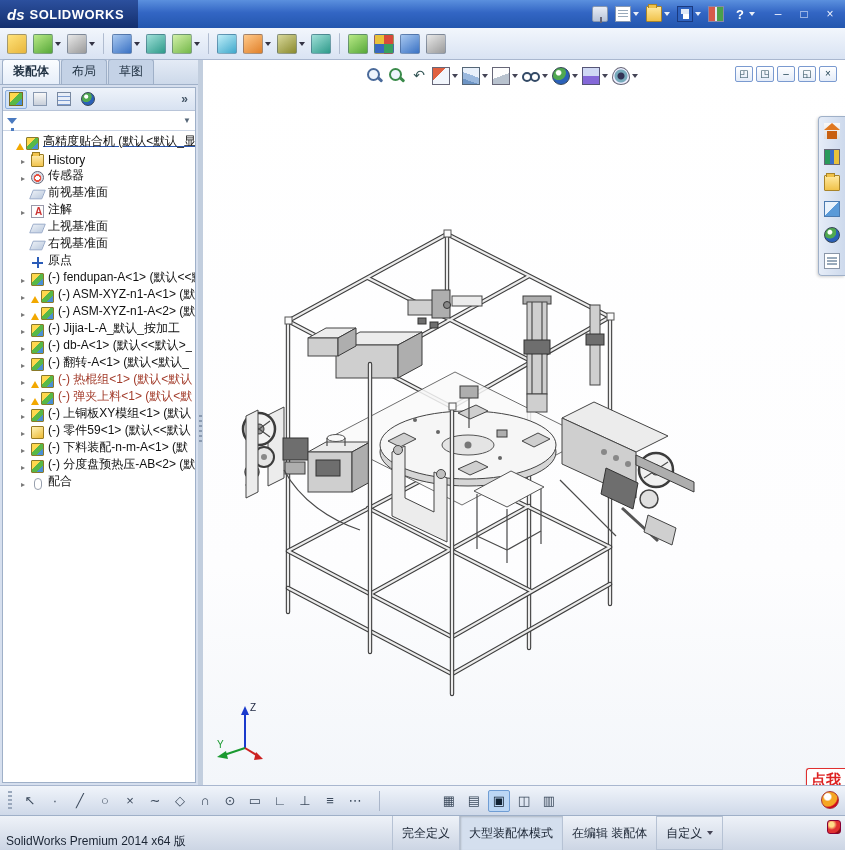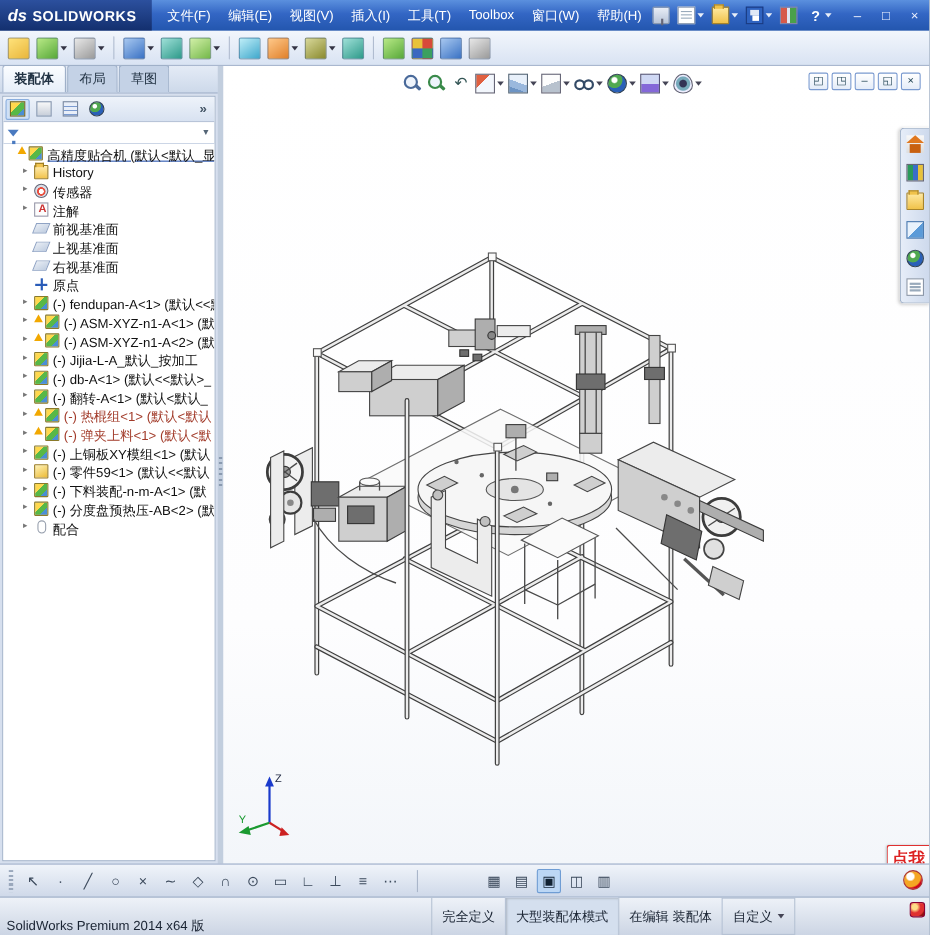--- a/index.html
+++ b/index.html
@@ -65,21 +65,21 @@
   .pt-prop{background:linear-gradient(#f8f8f8,#c8cfda);border:1px solid #8898b0;}
   .pt-config{background:repeating-linear-gradient(180deg,#e8eef8 0 3px,#7a9ad0 3px 4px);border:1px solid #7888a0;}
   .i-ball{border-radius:50%;background:radial-gradient(circle at 35% 30%,#fff 0 14%,#50a850 22% 45%,#2a60b8 50% 78%,#143a78 85%);border:1px solid #345;}
   .overflow{margin-left:auto;color:#456;padding-right:5px;font-weight:bold;}
   .filter-row{height:20px;display:flex;align-items:center;border-bottom:1px solid #ccd6e6;padding:0 4px;gap:4px;flex:0 0 20px;}
   .funnel{width:0;height:0;border-left:5px solid transparent;border-right:5px solid transparent;border-top:6px solid #4a7ac0;position:relative;}
   .funnel::after{content:"";position:absolute;left:-1.5px;top:4px;width:3px;height:5px;background:#4a7ac0;}
   .filter-input{flex:1;border:none;outline:none;height:15px;font-size:11px;background:transparent;}
   .filter-dd{color:#567;font-size:8px;}
   .tree{flex:1;overflow:hidden;padding-top:2px;position:relative;background:#fff;}
-  .trow{height:17px;display:flex;align-items:flex-start;padding-left:18px;white-space:nowrap;cursor:default;}
+  .trow{height:17px;display:flex;align-items:flex-end;padding-left:18px;white-space:nowrap;cursor:default;}
   .trow.f-root{padding-left:3px;}
   .tw{width:10px;flex:0 0 10px;font-size:8px;color:#777;line-height:10px;}
   .tw.f-expand::before{content:"▸";}
   .warn{display:none;}
   .warn.f-warn{display:inline-block;width:0;height:0;border-left:4px solid transparent;border-right:4px solid transparent;border-bottom:7px solid #f2a800;margin-right:2px;}
   .tico{width:13px;height:13px;flex:0 0 13px;margin-right:4px;position:relative;display:inline-block;}
   .tlabel{font-size:12px;color:#101010;overflow:hidden;}
   .tlabel.f-red{color:#a23b2a;}
   .tlabel.f-underline{text-decoration:underline;text-decoration-color:#2a56b0;}
   .ic-asm{background:linear-gradient(135deg,#ffd84d 0 38%,#58b847 38% 70%,#4a8fd4 70%);border:1px solid #8a7a2a;border-radius:1px;}
@@ -163,31 +163,20 @@
 </head>
 <body>
 
 <div class="app">
 
   <div class="titlebar">
     <div class="logo">
       <span class="logo-mark">ds</span>
       <span class="logo-brand">SOLIDWORKS</span>
     </div>
-    <div class="menubar">
-
-    <div class="menu">文件(F)</div>
-        <div class="menu">编辑(E)</div>
-        <div class="menu">视图(V)</div>
-        <div class="menu">插入(I)</div>
-        <div class="menu">工具(T)</div>
-        <div class="menu">Toolbox</div>
-        <div class="menu">窗口(W)</div>
-        <div class="menu">帮助(H)</div>
-      </div>
     <div class="quick">
 
         <div class="qbtn">
           <span class="qi i-pin"></span>
 
         </div>
 
         <div class="qbtn f-dd">
           <span class="qi i-new"></span>
           <span class="caret"></span>
@@ -361,31 +350,31 @@
             </div>
 
             <div class="trow">
               <span class="tw f-expand"></span>
 
               <span class="tico ic-sensor"></span>
               <span class="tlabel">传感器</span>
             </div>
 
             <div class="trow">
+              <span class="tw"></span>
+
+              <span class="tico ic-plane"></span>
+              <span class="tlabel">前视基准面</span>
+            </div>
+
+            <div class="trow">
               <span class="tw f-expand"></span>
 
               <span class="tico ic-ann"></span>
               <span class="tlabel">注解</span>
-            </div>
-
-            <div class="trow">
-              <span class="tw"></span>
-
-              <span class="tico ic-plane"></span>
-              <span class="tlabel">前视基准面</span>
             </div>
 
             <div class="trow">
               <span class="tw"></span>
 
               <span class="tico ic-plane"></span>
               <span class="tlabel">上视基准面</span>
             </div>
 
             <div class="trow">

